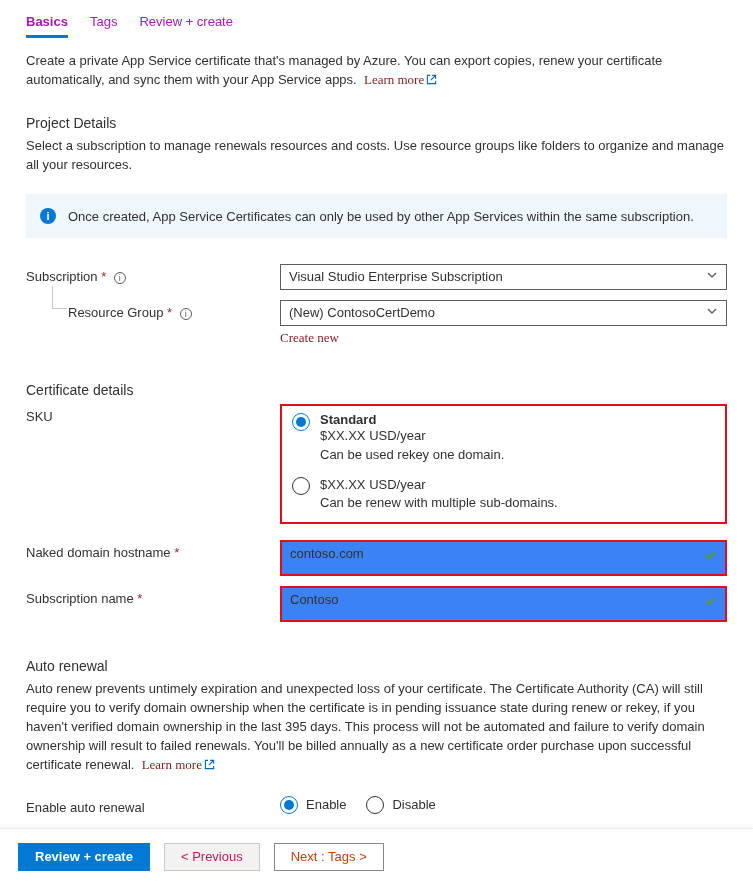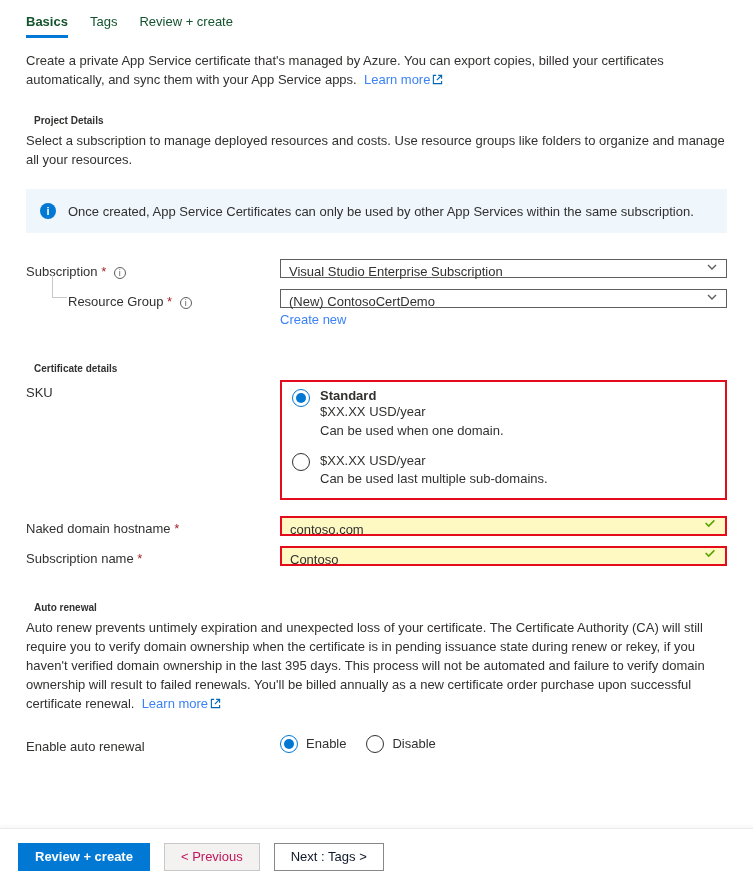--- a/index.html
+++ b/index.html
@@ -33,42 +33,42 @@
   .tabs {
     display: flex;
     gap: 22px;
     padding-top: 10px;
     border-bottom: none;
     margin-bottom: 14px;
   }
   .tab {
     padding: 4px 0 6px 0;
     cursor: pointer;
-    color: #14532d;
+    color: #a21caf;
   }
   .tab.active {
     font-weight: 600;
     border-bottom: 3px solid #0078d4;
   }
 
   .intro-text {
     line-height: 1.45;
     margin-bottom: 24px;
   }
-  .intro-text a, .link { color: #3b82f6; text-decoration: none; cursor: pointer; }
+  .intro-text a, .link { color: #7f1d1d; text-decoration: none; cursor: pointer; font-family: Liberation Serif, serif; }
   .ext-icon {
     display: inline-block;
     vertical-align: -1px;
     margin-left: 2px;
   }
 
   h3.section {
-    font-size: 10px;
-    font-weight: 700;
-    margin: 0 0 6px 8px;
+    font-size: 14px;
+    font-weight: 400;
+    margin: 0 0 6px 0;
   }
   .section-desc {
     line-height: 1.45;
     margin-bottom: 20px;
   }
 
   .info-banner {
     background: #eff6fc;
     border: none;
     padding: 14px 14px;
@@ -124,40 +124,40 @@
     height: 22px;
     border-left: 1px solid #c8c8c8;
     border-bottom: 1px solid #c8c8c8;
   }
   .form-control {
     flex: 1;
   }
   .select {
     position: relative;
     border: 1px solid #605e5c;
-    height: 19px;
+    height: 26px;
     line-height: 24px;
     padding: 0 28px 0 8px;
     background: #fff;
     cursor: pointer;
   }
   .select .chev {
     position: absolute;
     right: 8px;
     top: 50%;
     transform: translateY(-50%);
     color: #605e5c;
   }
   .input-validated {
     position: relative;
     border: 2px solid #e30b1c;
-    height: 20px;
+    height: 36px;
     line-height: 24px;
     padding: 0 28px 0 8px;
-    background: #fef9c3;
+    background: #3b82f6;
   }
   .input-validated .check {
     position: absolute;
     right: 8px;
     top: 50%;
     transform: translateY(-50%);
     color: #57a300;
   }
   .red-box {
     border: 2px solid #e30b1c;
@@ -214,21 +214,21 @@
     box-shadow: 0 -2px 4px rgba(0,0,0,0.04);
   }
   .btn {
     height: 28px;
     padding: 0 16px;
     border: 1px solid #8a8886;
     background: #fff;
     cursor: pointer;
     font-family: inherit;
     font-size: 13px;
-    color: #0f172a;
+    color: #c2410c;
   }
   .btn.primary {
     background: #0078d4;
     border-color: #0078d4;
     color: #fff;
     font-weight: 600;
   }
   .btn.disabled {
     color: #be185d;
     border-color: #c8c8c8;
@@ -248,30 +248,30 @@
 <div class="page">
   <div class="scroll-area">
 
     <div class="tabs">
       <div class="tab active">Basics</div>
       <div class="tab">Tags</div>
       <div class="tab">Review + create</div>
     </div>
 
     <div class="intro-text">
-      <span>Create a private App Service certificate that's managed by Azure. You can export copies, billed your certificates automatically, and sync them with your App Service apps.</span>
+      <span>Create a private App Service certificate that's managed by Azure. You can export copies, renew your certificate automatically, and sync them with your App Service apps.</span>
       &nbsp;<a class="link"><span>Learn more</span><span class="ext-icon"><svg class="ext-svg" viewBox="0 0 16 16" fill="none" stroke="#0065b3" stroke-width="1.6">
               <path d="M6 2H2v12h12v-4"></path>
               <path d="M9 2h5v5"></path>
               <path d="M14 2L7 9"></path>
             </svg></span></a>
     </div>
 
     <h3 class="section">Project Details</h3>
-    <div class="section-desc">Select a subscription to manage deployed resources and costs. Use resource groups like folders to organize and manage all your resources.</div>
+    <div class="section-desc">Select a subscription to manage renewals resources and costs. Use resource groups like folders to organize and manage all your resources.</div>
 
     <div class="info-banner">
       <div class="info-ico">i</div>
       <div>Once created, App Service Certificates can only be used by other App Services within the same subscription.</div>
     </div>
 
     <div class="form-row">
       <div class="form-label">
         <span>Subscription</span> <span class="req">*</span>
         <span class="info-o">i</span>
@@ -312,28 +312,28 @@
 
     <div class="form-row" style="margin-top:6px;">
       <div class="form-label">SKU</div>
       <div class="form-control">
         <div class="red-box">
           <div class="radio-row">
             <div class="radio-disc checked"></div>
             <div class="radio-body">
               <div class="rtitle">Standard</div>
               <div class="rline">$XX.XX USD/year</div>
-              <div class="rline">Can be used when one domain.</div>
+              <div class="rline">Can be used rekey one domain.</div>
             </div>
           </div>
           <div class="radio-row" style="padding-bottom:2px;">
             <div class="radio-disc"></div>
             <div class="radio-body">
               <div class="rline">$XX.XX USD/year</div>
-              <div class="rline">Can be used last multiple sub-domains.</div>
+              <div class="rline">Can be renew with multiple sub-domains.</div>
             </div>
           </div>
         </div>
       </div>
     </div>
 
     <div class="form-row" style="margin-top:16px;">
       <div class="form-label">
         <span>Naked domain hostname</span> <span class="req">*</span>
       </div>

